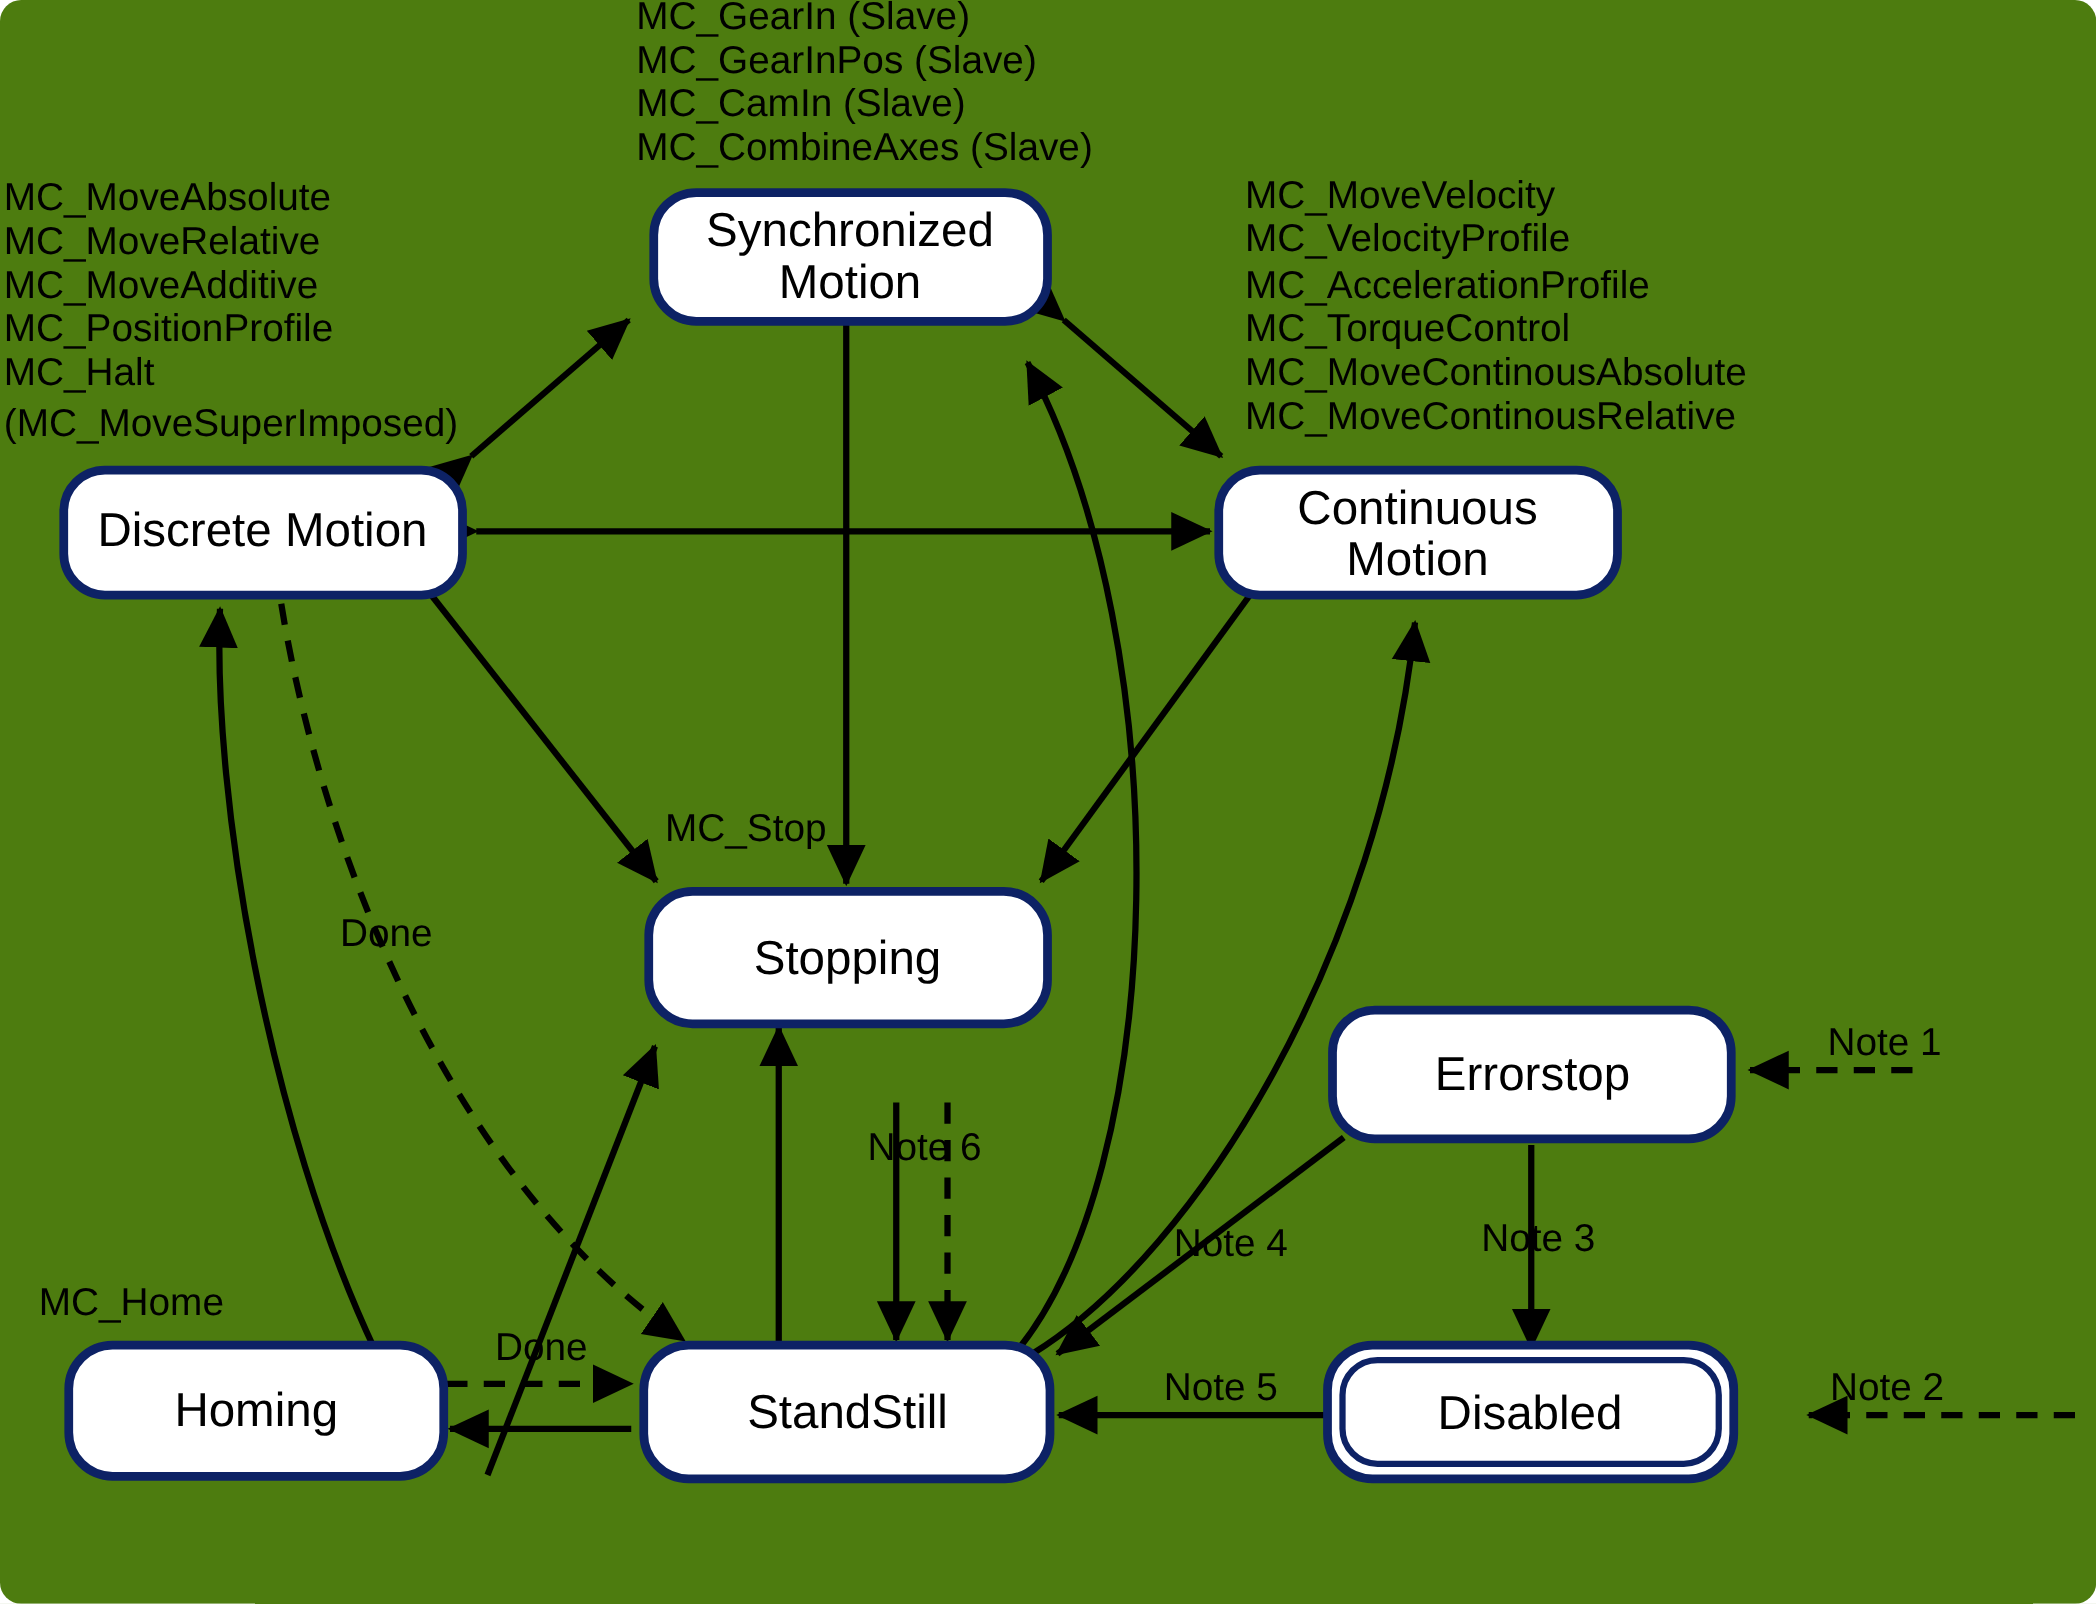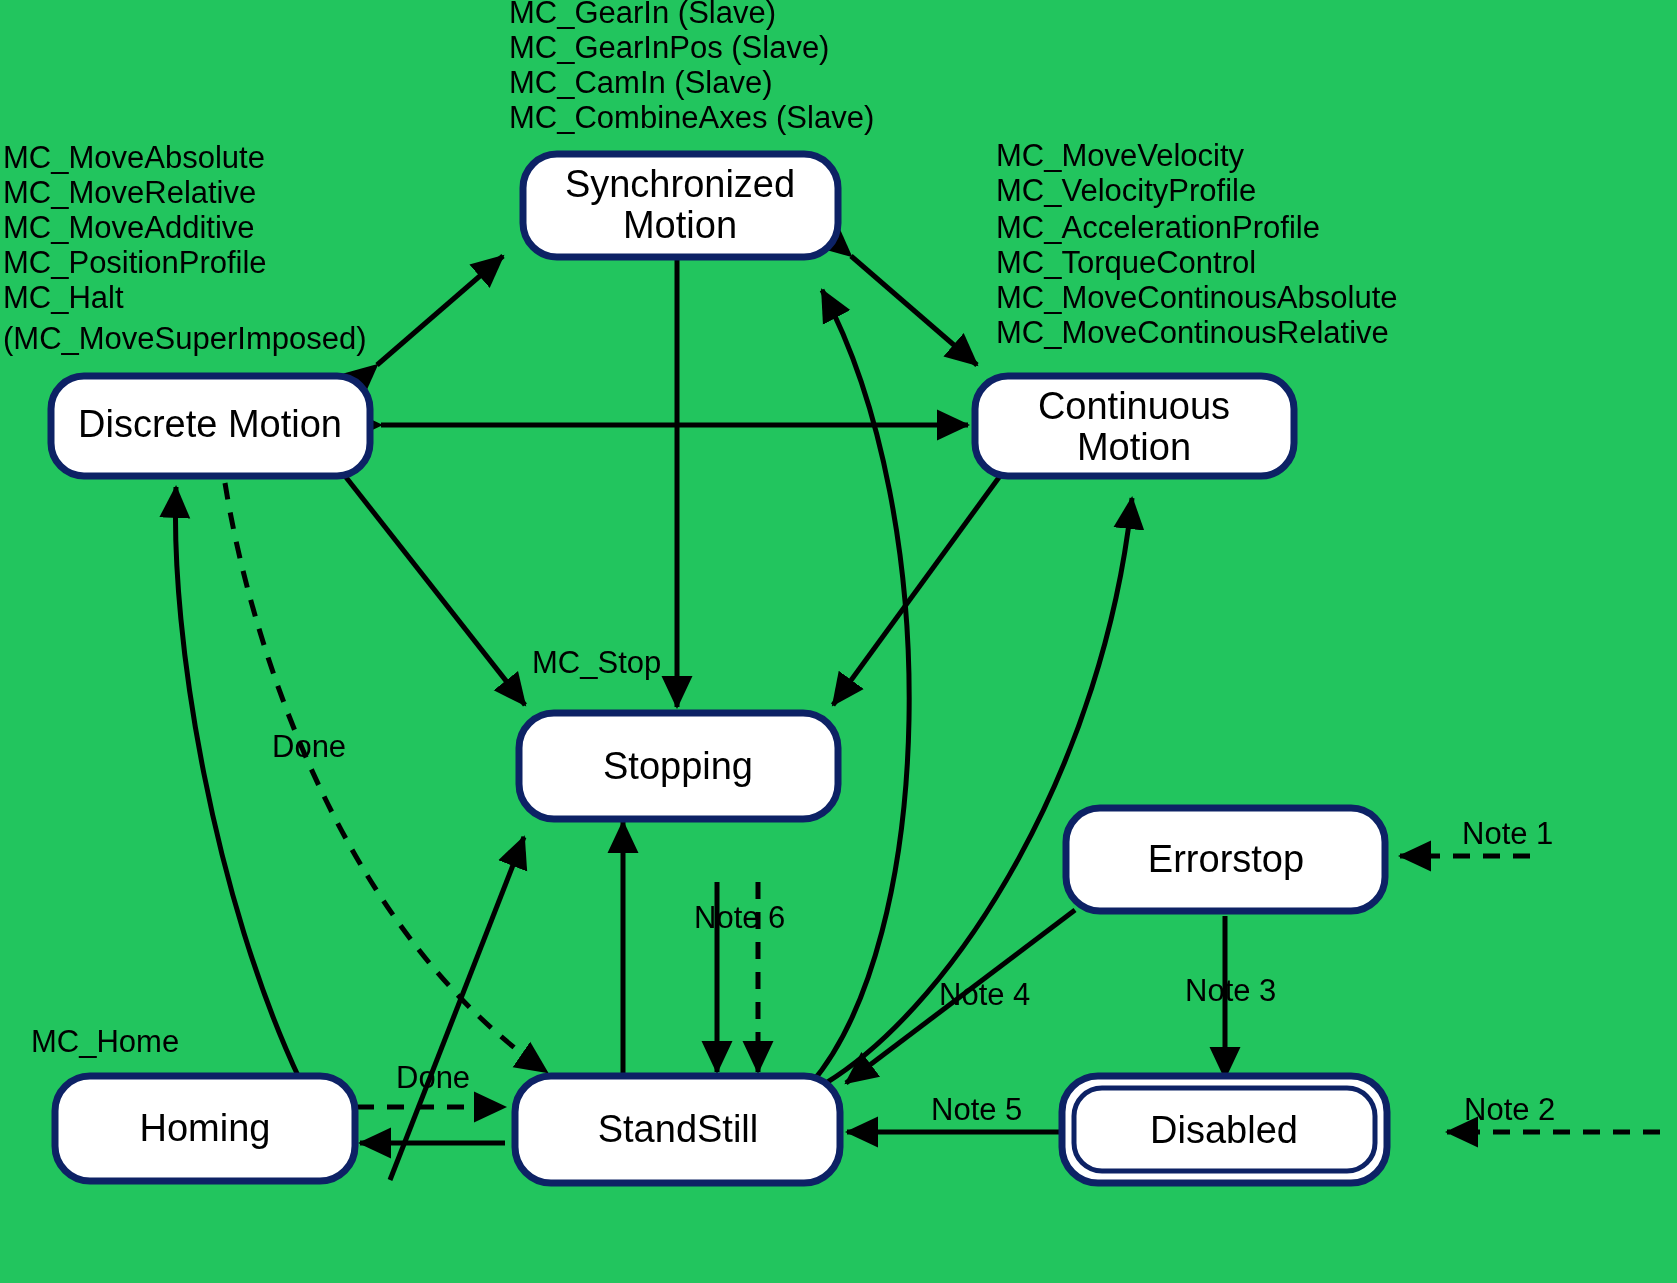--- a/index.html
+++ b/index.html
@@ -11,21 +11,22 @@
   body {
     width: 1677px;
     height: 1283px;
     overflow: hidden;
     font-family: "Liberation Sans", sans-serif;
   }
   #diagram-root {
     position: relative;
     width: 1677px;
     height: 1283px;
-    background: #22c55e;
+    background: #4d7c0f;
+    border-radius: 17px;
   }
   svg#state-diagram {
     display: block;
     width: 1677px;
     height: 1283px;
   }
   .state-box-shape {
     fill: #ffffff;
     stroke: #0d2265;
     stroke-width: 7;

